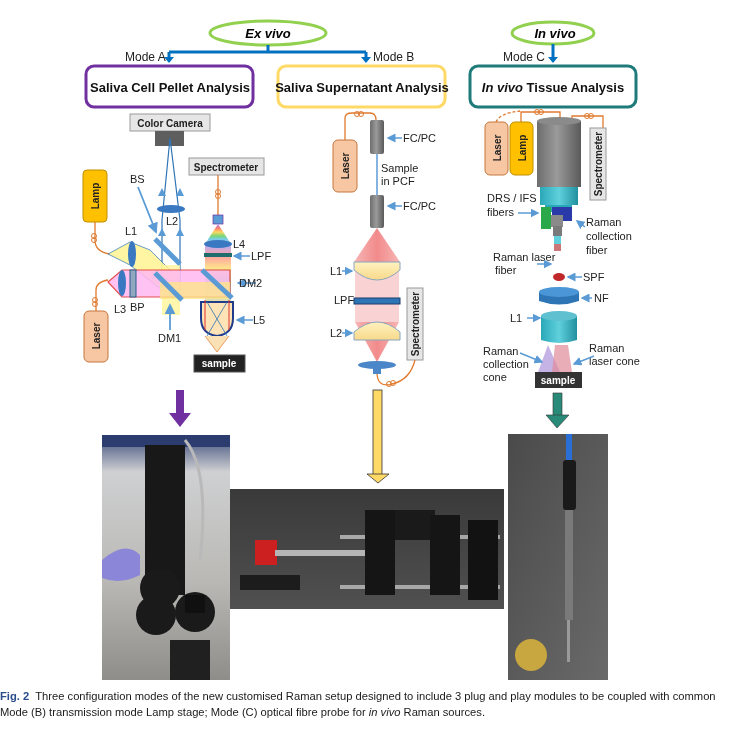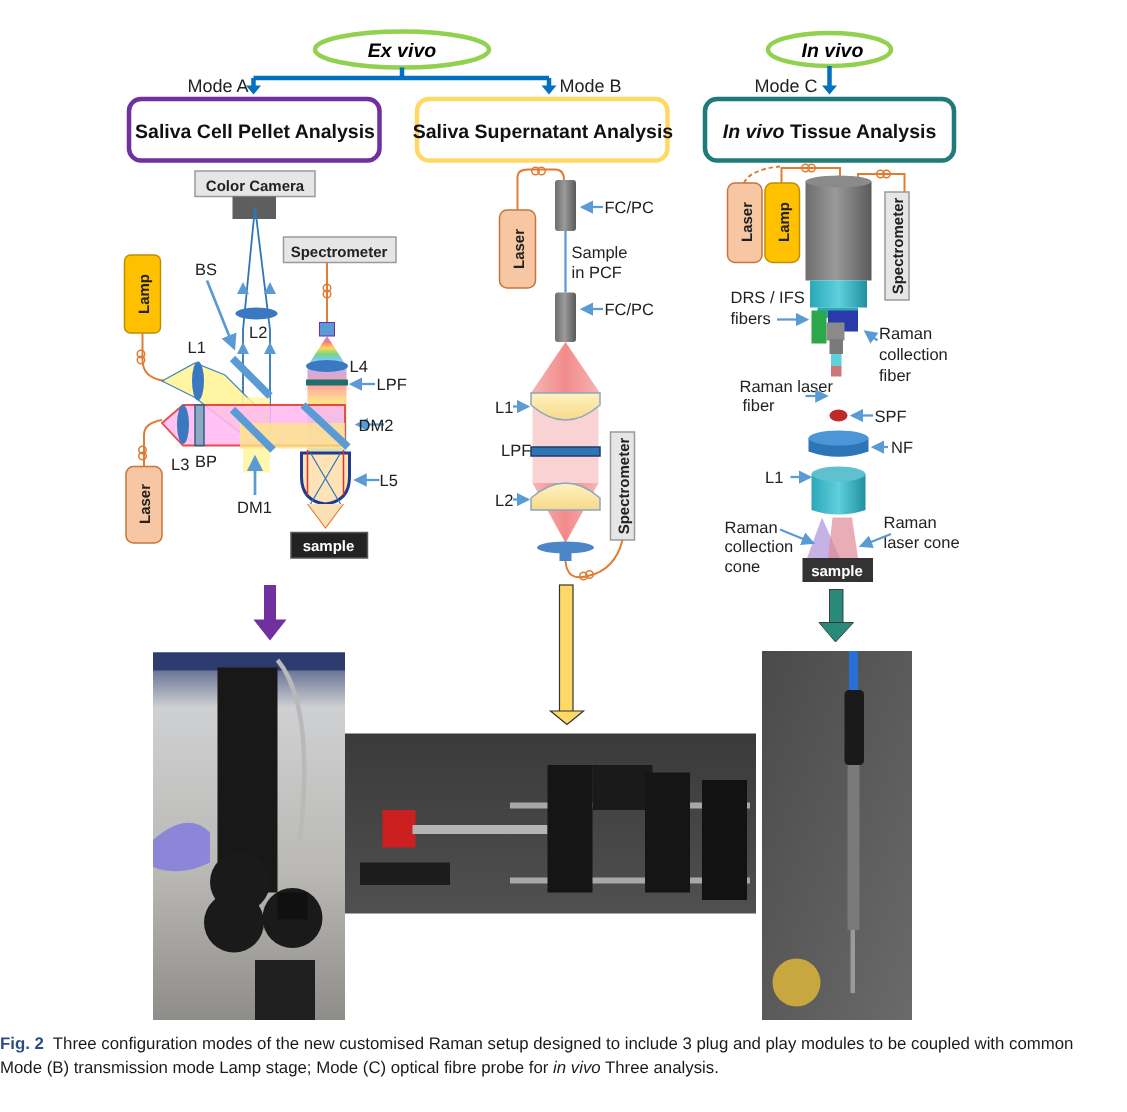--- a/index.html
+++ b/index.html
@@ -326,14 +326,14 @@
     <rect x="566" y="434" width="6" height="30" fill="#2a6fd6"></rect>
     <rect x="563" y="460" width="13" height="50" rx="3" fill="#1a1a1a"></rect>
     <rect x="565" y="510" width="8" height="110" fill="#7a7a7a"></rect>
     <rect x="567" y="620" width="3" height="42" fill="#9a9a9a"></rect>
     <circle cx="531" cy="655" r="16" fill="#c8a640"></circle>
   </g>
 </svg>
 
 <div class="caption">
   <div><span class="fig-no">Fig. 2</span><span>Three configuration modes of the new customised Raman setup designed to include 3 plug and play modules to be coupled with common</span></div>
-  <div><span>Mode (B) transmission mode Lamp stage; Mode (C) optical fibre probe for </span><em>in vivo</em><span> Three analysis.</span></div>
+  <div><span>Mode (B) transmission mode Lamp stage; Mode (C) optical fibre probe for </span><em>in vivo</em><span> Raman sources.</span></div>
 </div>
 
 </body></html>

